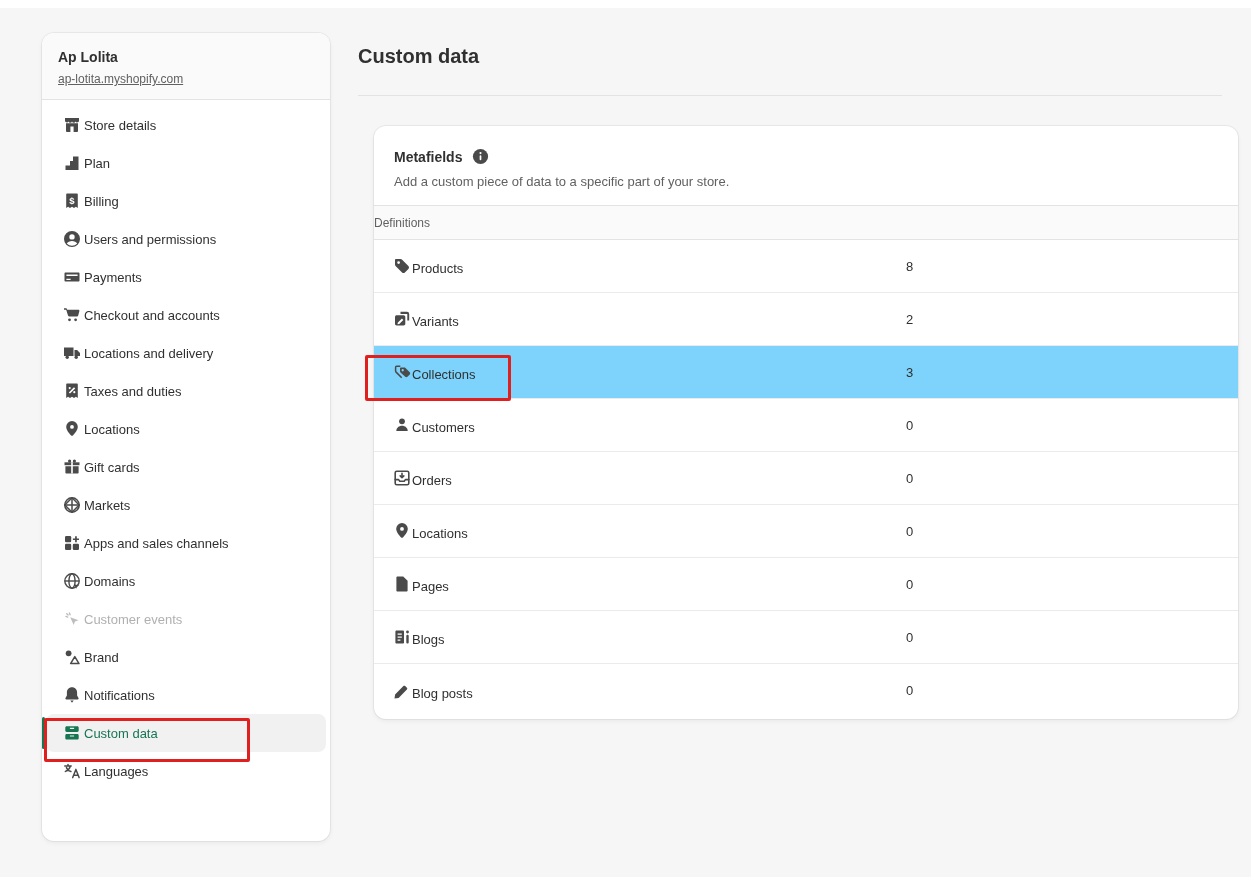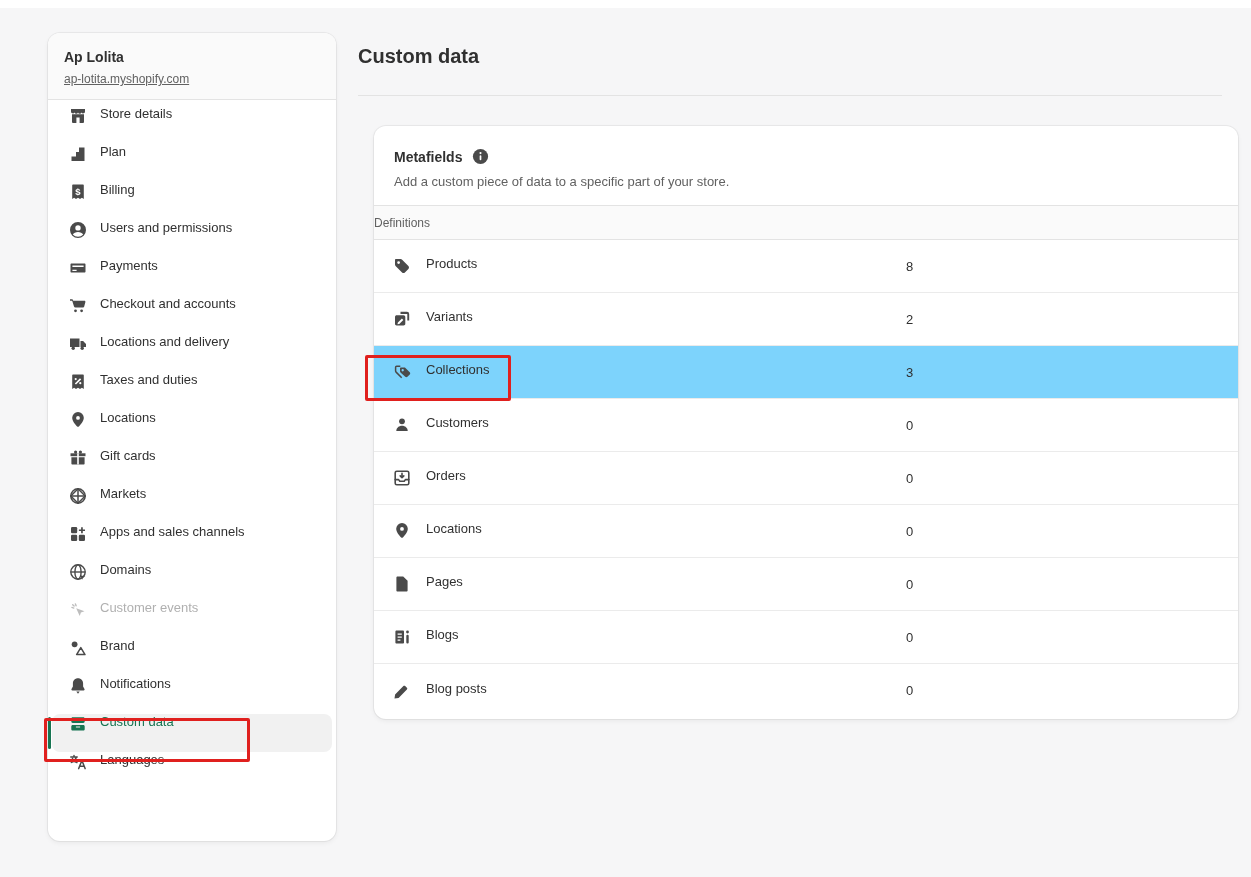--- a/index.html
+++ b/index.html
@@ -17,34 +17,34 @@
     position:relative;
     background:#f6f6f7;
     font-family:"Liberation Sans", sans-serif;
     color:var(--text);
     overflow:hidden;
   }
   .top-strip{position:absolute;top:0;left:0;width:100%;height:8px;background:#fff}
 
   
   .sidebar{
-    position:absolute;left:48px;top:33px;width:288px;height:808px;
+    position:absolute;left:42px;top:33px;width:288px;height:808px;
     background:#fff;border-radius:12px;
     box-shadow:0 0 0 1px rgba(0,0,0,.05), 0 2px 5px rgba(0,0,0,.06);
   }
   .sidebar-header{
     padding:16px 16px 12px;background:#fafafa;
     border-bottom:1px solid var(--border);
     border-radius:12px 12px 0 0;
   }
   .store-name{font-size:14px;font-weight:700;color:var(--text)}
   .store-domain{display:inline-block;margin-top:7px;font-size:12px;color:var(--text2);text-decoration:underline;cursor:pointer}
   .nav{position:relative;padding:6px 4px}
   .nav-item{
-    position:relative;display:flex;gap:12px;
+    position:relative;display:flex;align-items:center;gap:2px;
     height:38px;padding:0 16px;border-radius:8px;
     font-size:13px;font-weight:500;color:var(--text);cursor:pointer;
   }
   .nav-item .icon{width:20px;height:20px;flex:0 0 20px;color:var(--icon)}
   .nav-item.selected{background:#f1f1f1;color:var(--green)}
   .nav-item.selected .icon{color:var(--green)}
   .nav-item.disabled{color:#b0b0b0;cursor:default}
   .nav-item.disabled .icon{color:#bdbdbd}
   .sel-bar{
     position:absolute;left:-4px;top:3px;width:3px;height:32px;
@@ -74,21 +74,21 @@
     font-size:12px;color:var(--text2);
   }
   .col-name{flex:0 0 532px;padding-left:18px}
   .row{
     display:flex;align-items:center;height:53px;
     border-bottom:1px solid var(--rowline);
     font-size:13px;color:var(--text);cursor:pointer;
   }
   .row:last-child{border-bottom:none}
   .row.highlighted{background:#7dd3fc}
-  .cell-name{flex:0 0 532px;display:flex;align-items:flex-start;gap:14px;padding-left:18px}
+  .cell-name{flex:0 0 532px;display:flex;align-items:flex-end;padding-left:18px}
   .row .icon{width:20px;height:20px;flex:0 0 20px;color:var(--icon)}
   .cell-count{color:var(--text)}
 
   
   .annotation{
     position:absolute;border:3px solid var(--red);
     border-radius:2px;pointer-events:none;z-index:50;
   }
 </style>
 </head>

